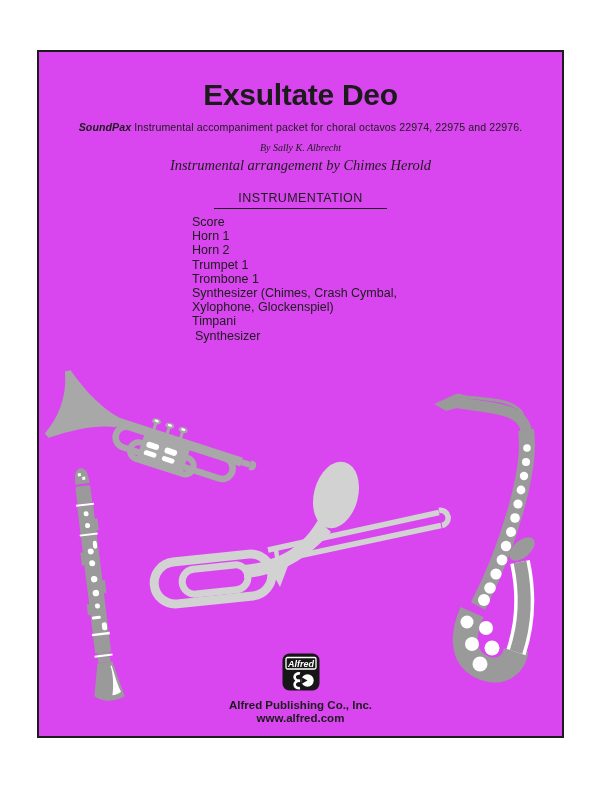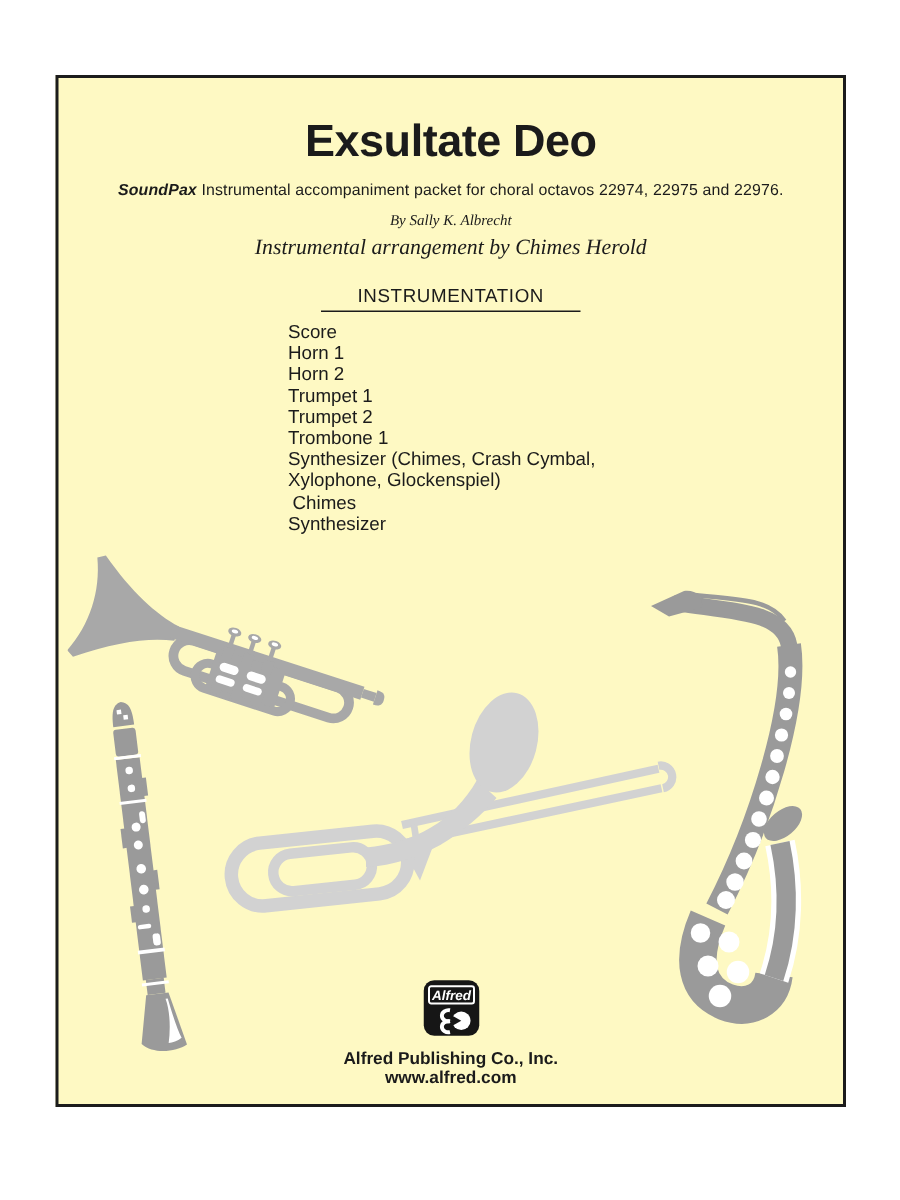--- a/index.html
+++ b/index.html
@@ -2,21 +2,21 @@
 <html><head>
 <meta charset="utf-8">
 <style>
   html,body{margin:0;padding:0;}
   body{
     width:600px;height:800px;position:relative;background:#ffffff;
     font-family:"Liberation Sans",sans-serif;color:#1b1b1b;overflow:hidden;
   }
   .frame{
     position:absolute;left:37px;top:50px;width:527px;height:688px;
-    border:2px solid #1c1c1c;box-sizing:border-box;background:#fef9c3;
+    border:2px solid #1c1c1c;box-sizing:border-box;background:#d946ef;
   }
   .page-title{
     text-align:center;font-weight:bold;font-size:30px;line-height:34px;
     margin-top:26px;letter-spacing:-0.3px;
   }
   .subtitle{
     text-align:center;font-size:10.6px;line-height:13px;margin-top:9px;
     letter-spacing:0.1px;
   }
   .subtitle .brand{font-weight:bold;font-style:italic;}
@@ -58,25 +58,24 @@
 
   <div class="instr-head-wrap">
     <span class="instr-head">INSTRUMENTATION</span>
   </div>
 
   <div class="instr-list">
     <div class="row">Score</div>
     <div class="row">Horn 1</div>
     <div class="row">Horn 2</div>
     <div class="row">Trumpet 1</div>
-    <div class="row">Trumpet 2</div>
     <div class="row">Trombone 1</div>
     <div class="row">Synthesizer (Chimes, Crash Cymbal,</div>
     <div class="row">Xylophone, Glockenspiel)</div>
-    <div class="row">Chimes</div>
+    <div class="row">Timpani</div>
     <div class="row">Synthesizer</div>
   </div>
 
   <svg class="art art-trombone" width="330" height="180" viewBox="0 0 330 180">
     <g fill="#d2d2d2" stroke="#d2d2d2">
 
       <line x1="128" y1="100" x2="299" y2="62.5" stroke-width="5.5" fill="none"></line>
       <line x1="130" y1="112" x2="301" y2="75.5" stroke-width="5.5" fill="none"></line>
       <path d="M299,60.5 A7.2,7.2 0 0 1 302,75.5" fill="none" stroke-width="5.5"></path>
       <line x1="136" y1="100" x2="138" y2="113" stroke-width="4.5" fill="none"></line>

